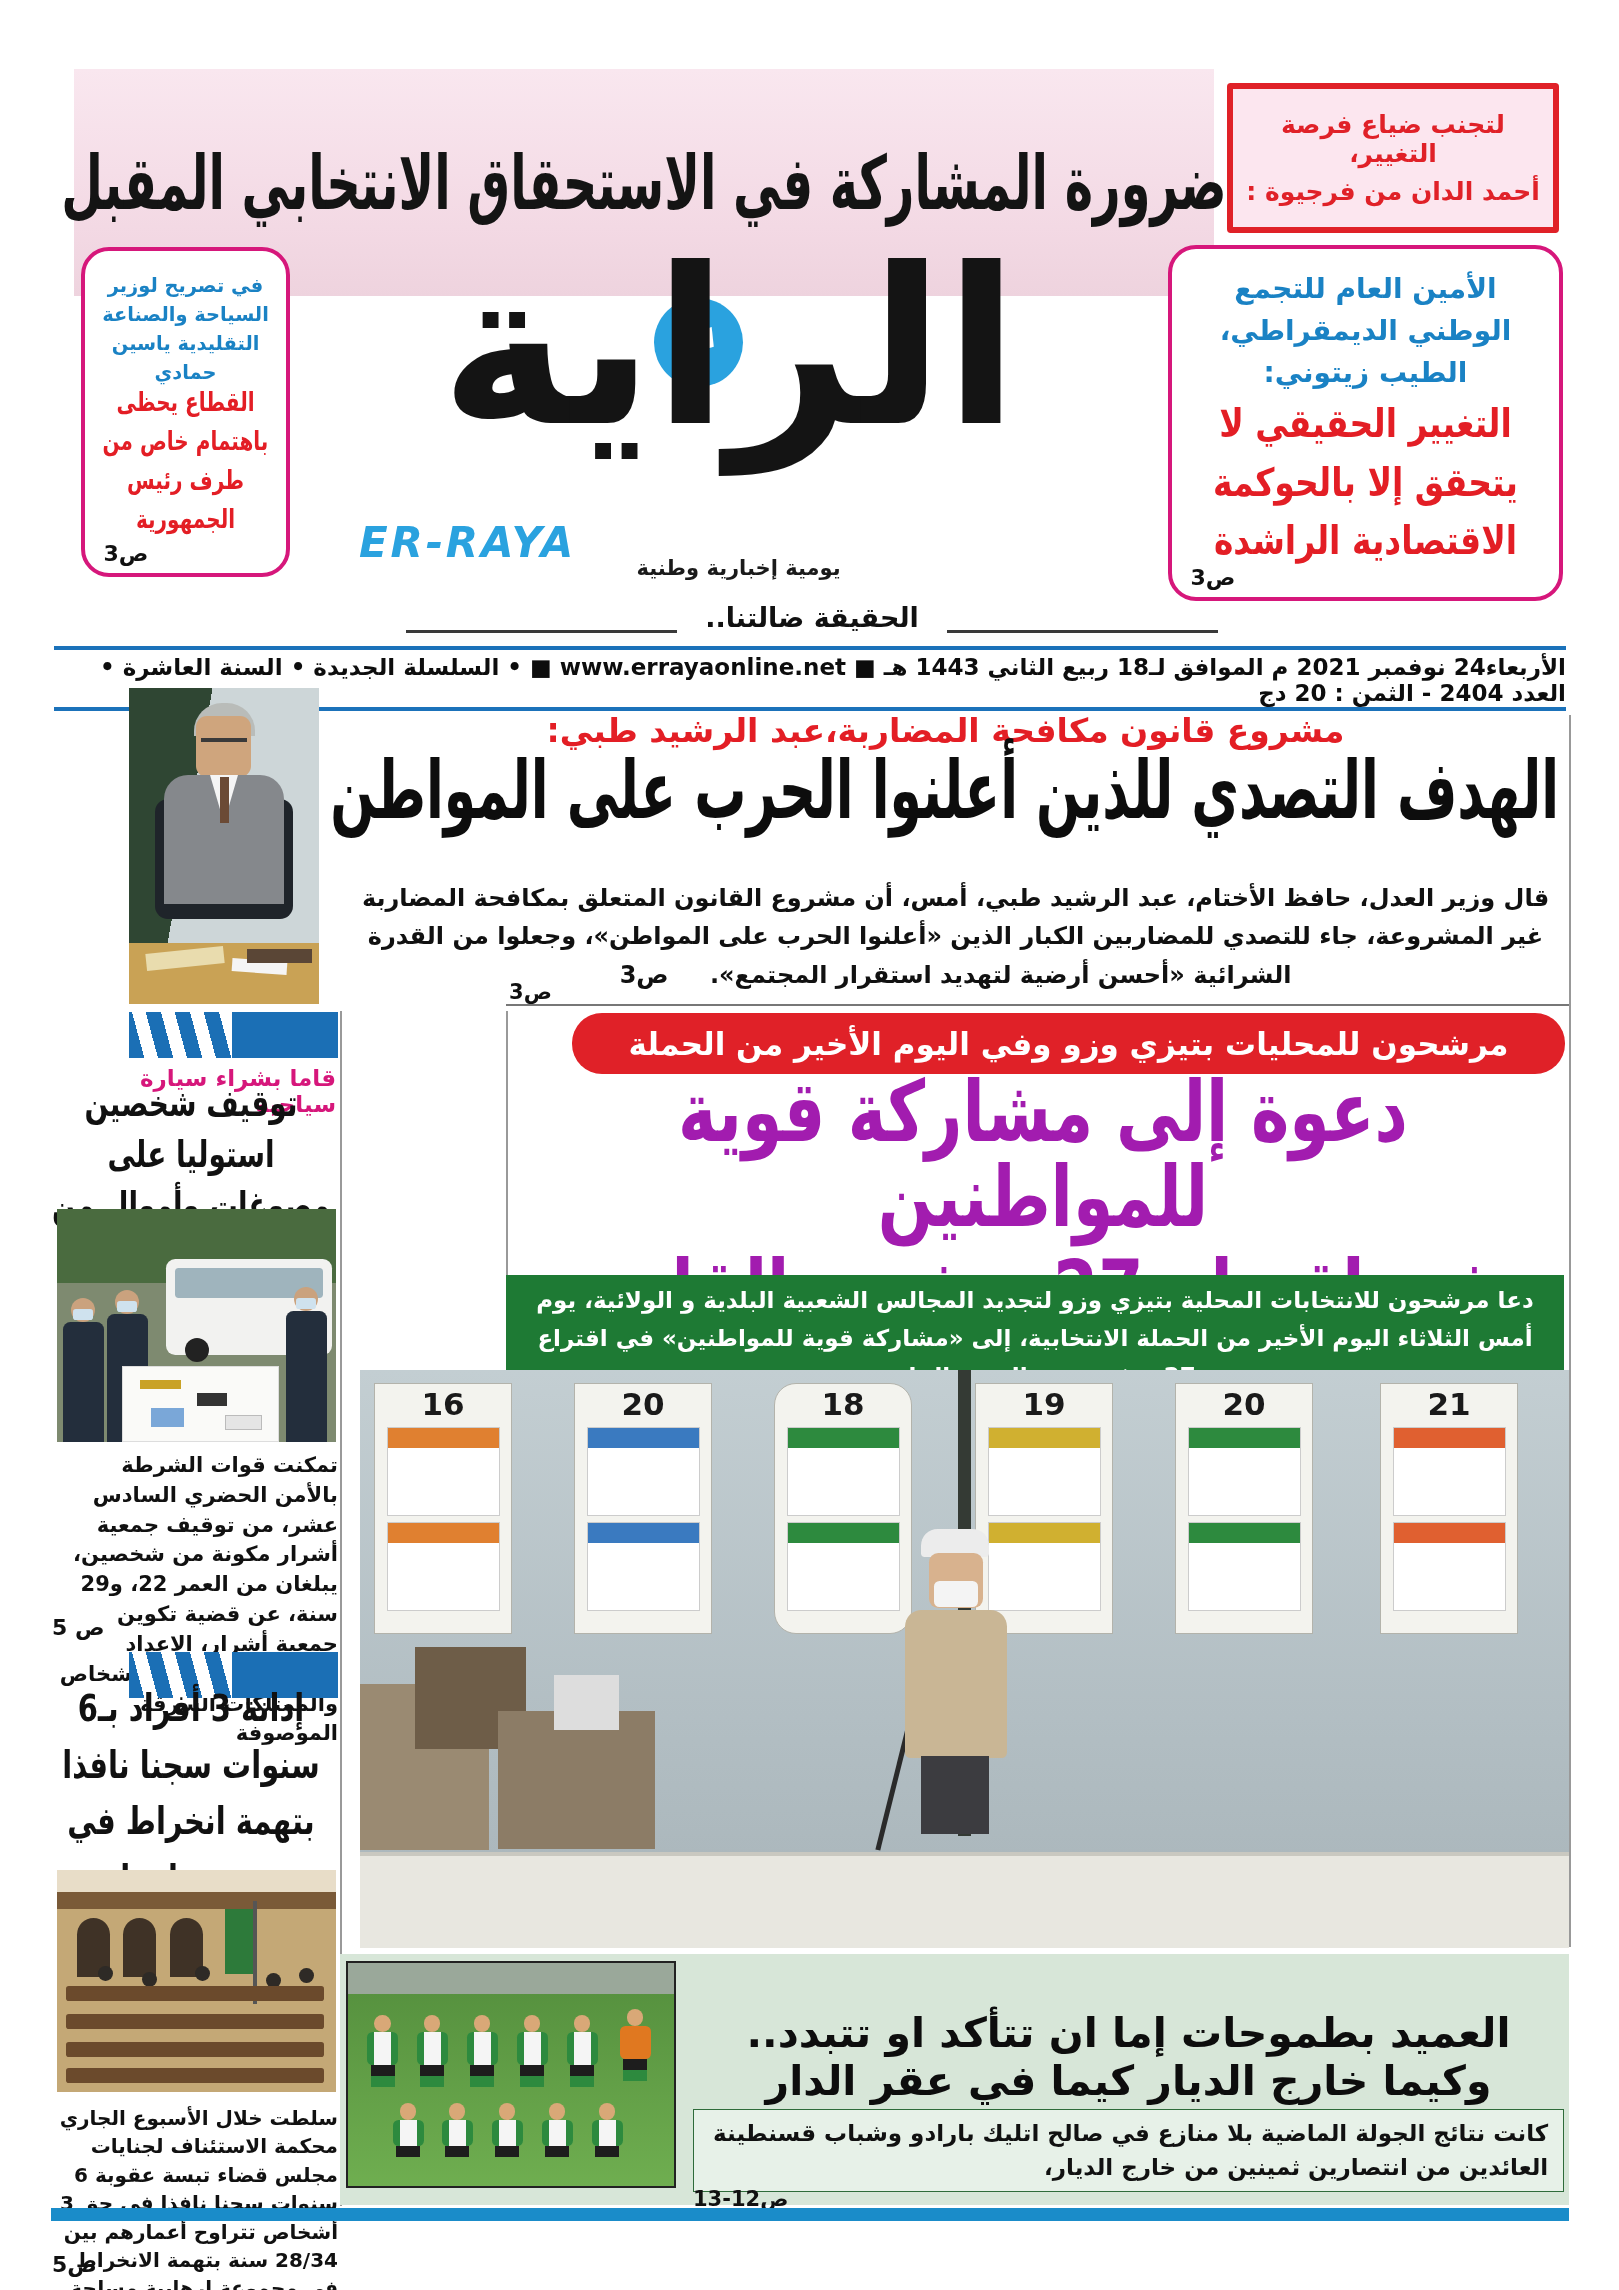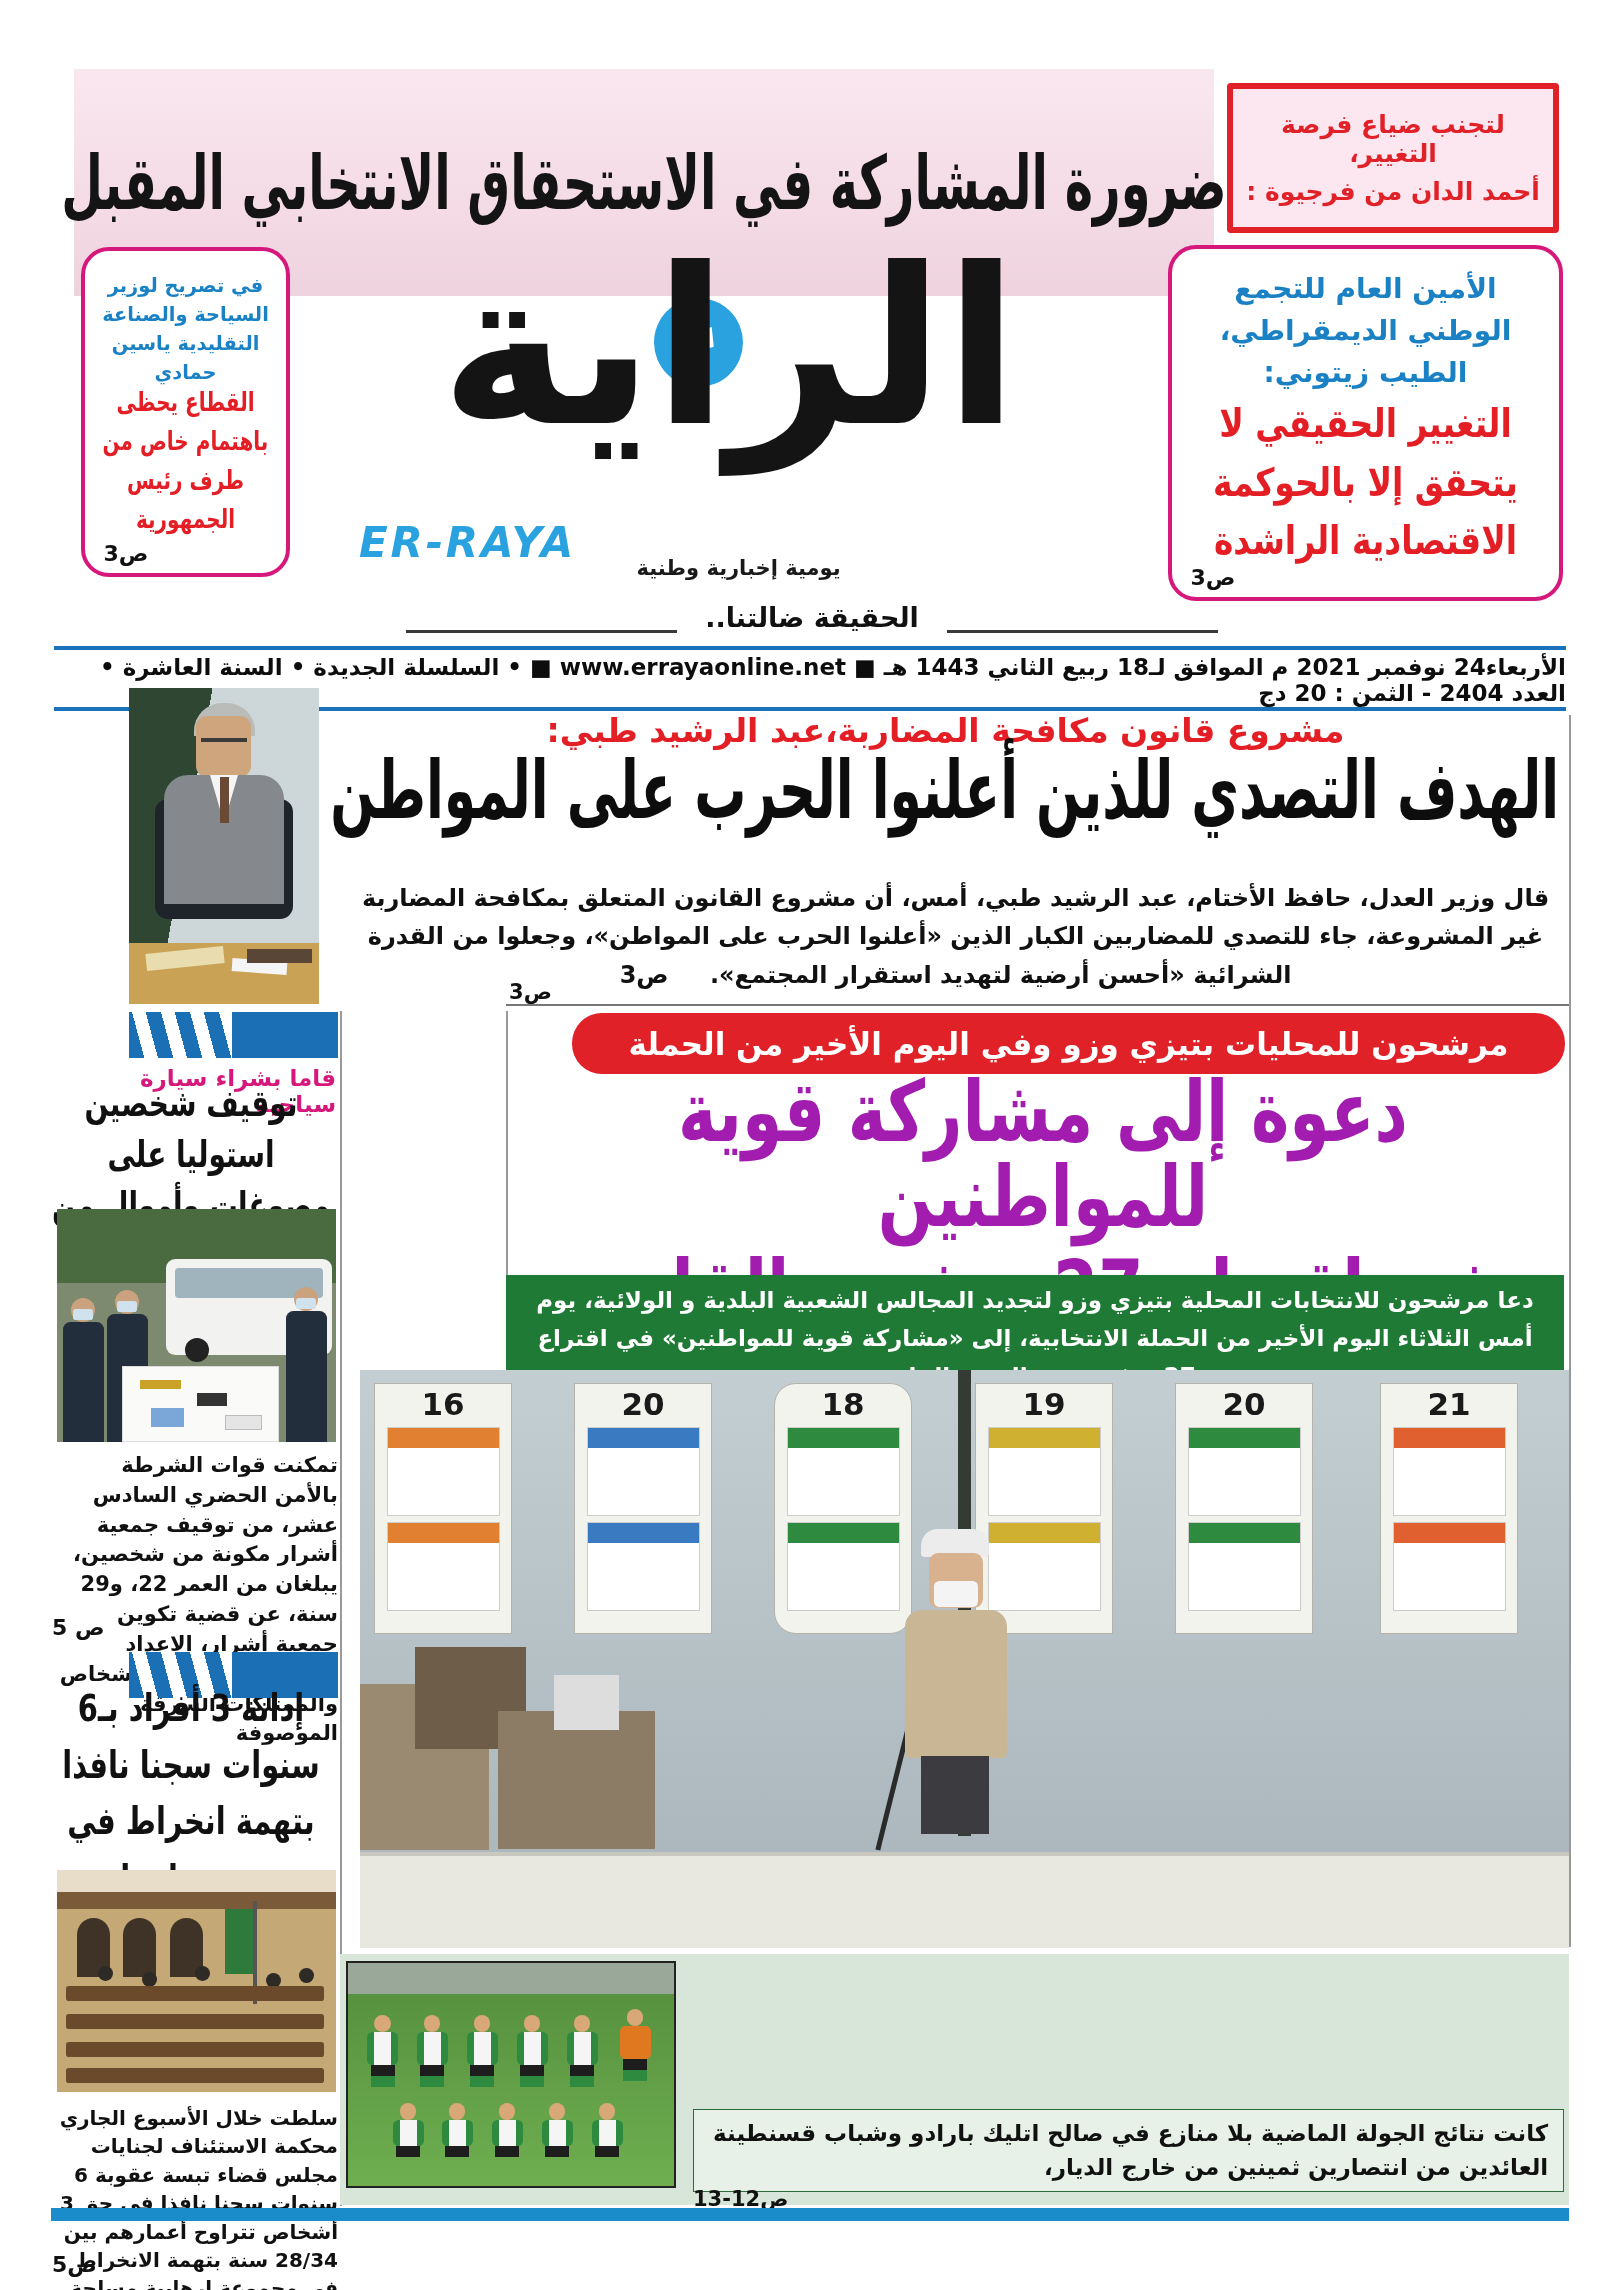--- a/index.html
+++ b/index.html
@@ -409,20 +409,24 @@
           <div class="hd"></div>
           <div class="bd"></div>
           <div class="sh"></div>
         </div>
       <div class="tp-pl front" style="left:241px; top:140px;">
           <div class="hd"></div>
           <div class="bd"></div>
           <div class="sh"></div>
         </div>
     </div>
+    <div class="sp-headline" dir="rtl">
+      <span class="hl">العميد بطموحات إما ان تتأكد او تتبدد..</span>
+      <span class="hl">وكيما خارج الديار كيما في عقر الدار</span>
+    </div>
     <div class="sp-body" dir="rtl">كانت نتائج الجولة الماضية بلا منازع في صالح اتليك بارادو وشباب قسنطينة العائدين من انتصارين ثمينين من خارج الديار،</div>
     <div class="sp-ref" dir="rtl">ص12-13</div>
   </div>
 
   <div class="footer-bar abs"></div>
 
 </div>
 
 
 </body></html>

